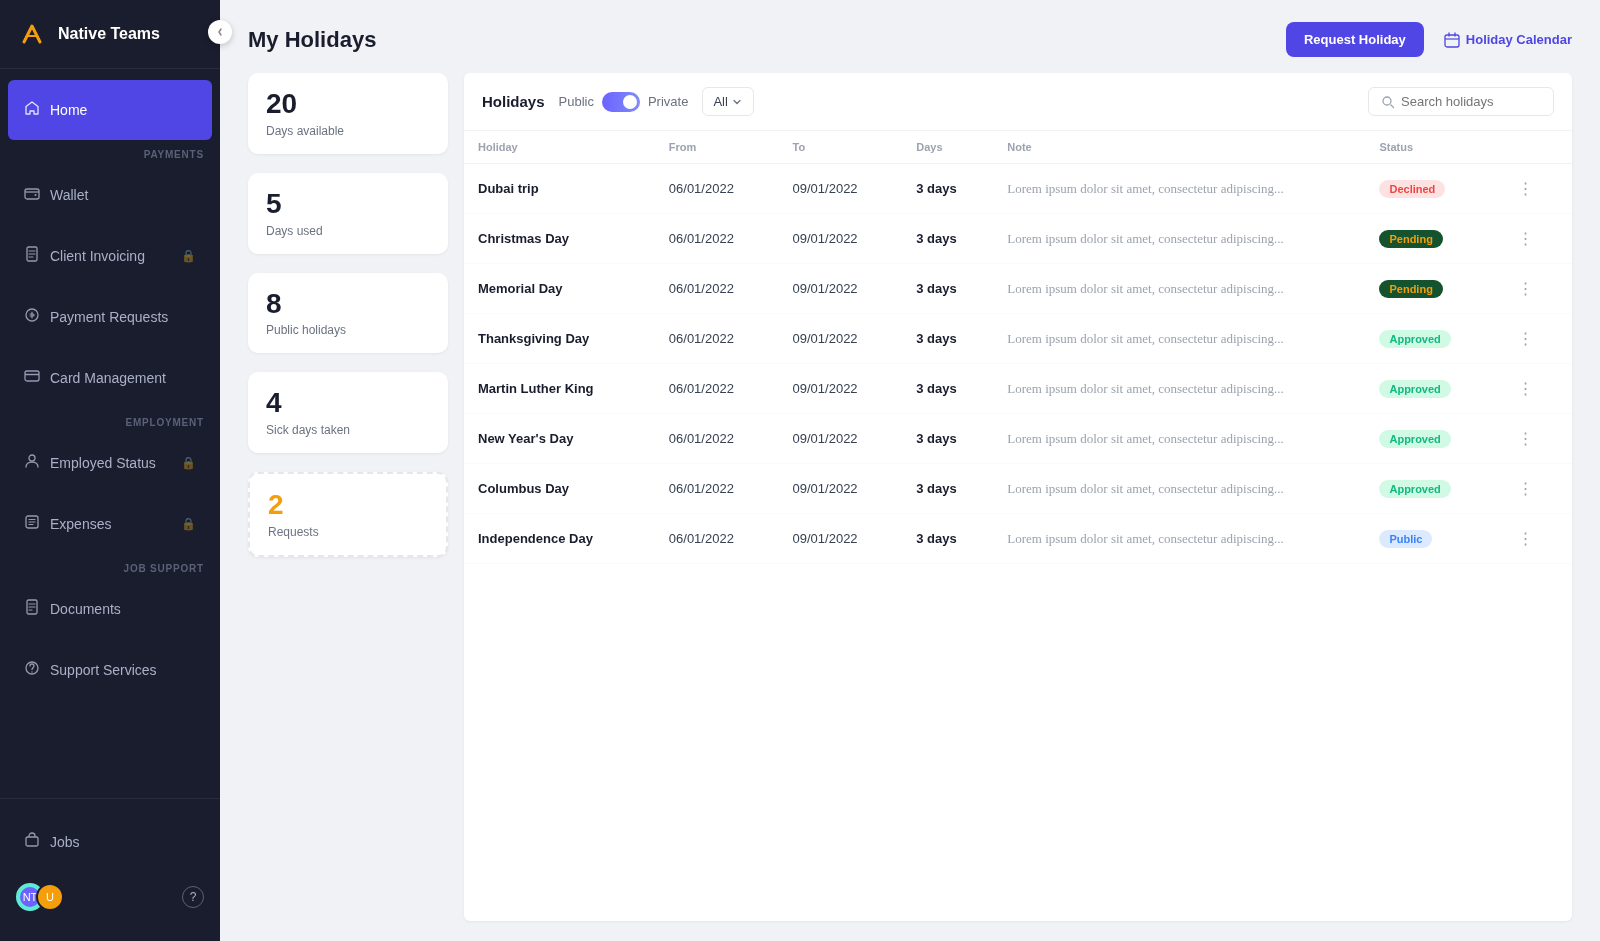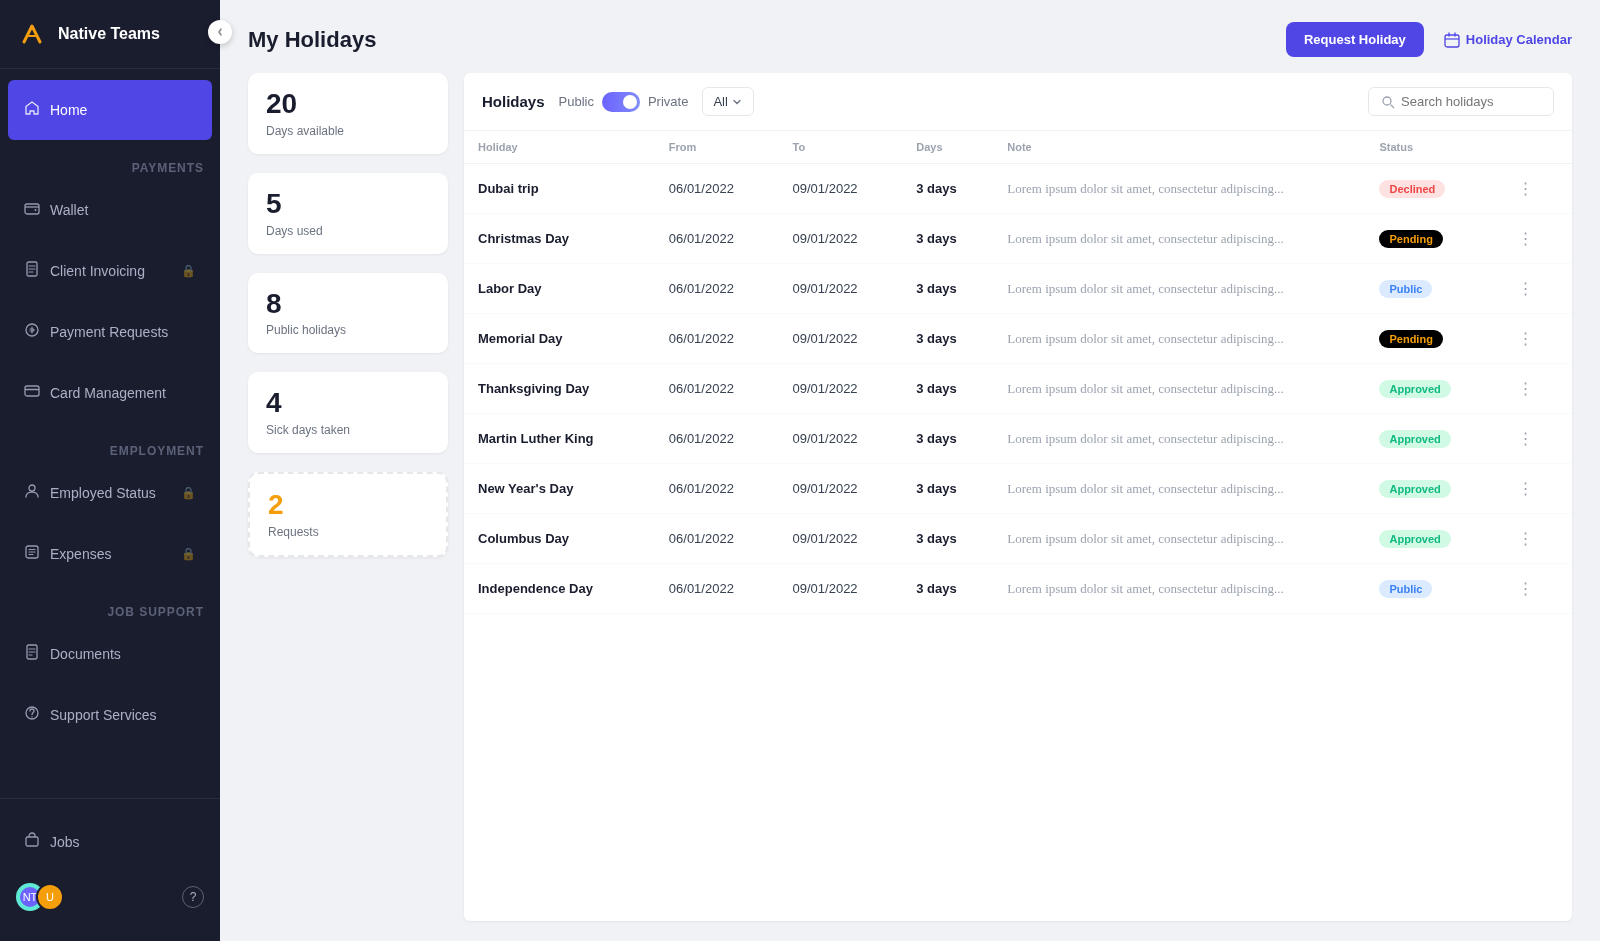--- a/index.html
+++ b/index.html
@@ -60,25 +60,25 @@
       cursor: pointer;
       color: #aab0c6;
       font-size: 14px;
       gap: 10px;
       border-radius: 6px;
       margin: 1px 8px;
       transition: background 0.15s;
     }
     .sidebar-item.active { background: #4f46e5; color: #fff; }
     .sidebar-section-label {
-      font-size: 12px;
+      font-size: 10px;
       font-weight: 600;
       letter-spacing: 0.08em;
       color: #5a6178;
-      padding: 20px 16px 4px;
+      padding: 8px 16px 4px;
       text-transform: uppercase;
     }
     .sidebar-item-icon { font-size: 16px; opacity: 0.85; }
     .sidebar-lock { font-size: 12px; margin-left: auto; opacity: 0.4; }
     .sidebar-bottom {
       padding: 12px 0 20px;
       border-top: 1px solid rgba(255,255,255,0.07);
     }
     .sidebar-avatar-row {
       display: flex;
@@ -300,21 +300,21 @@
     td.days-col { font-weight: 600; color: #1a1d2e; }
     td.note-col { color: #9ca3af; font-size: 13px; max-width: 280px; overflow: hidden; text-overflow: ellipsis; white-space: nowrap; font-family: Liberation Serif, serif; }
     .status-badge {
       display: inline-block;
       padding: 3px 10px;
       border-radius: 20px;
       font-size: 11px;
       font-weight: 600;
     }
     .badge-declined { background: #fee2e2; color: #ef4444; }
-    .badge-pending { background: #000000; color: #f59e0b; }
+    .badge-pending { background: #14532d; color: #f59e0b; }
     .badge-public { background: #dbeafe; color: #3b82f6; }
     .badge-approved { background: #d1fae5; color: #10b981; }
     .more-btn {
       background: none;
       border: none;
       cursor: pointer;
       color: #9ca3af;
       font-size: 16px;
       padding: 2px 6px;
       border-radius: 4px;
@@ -551,33 +551,20 @@
     <td class="days-col">3 days</td>
     <td class="note-col">Lorem ipsum dolor sit amet, consectetur adipiscing...</td>
     <td>
       <span class="status-badge badge-pending">Pending</span>
     </td>
     <td>
       <button class="more-btn">⋮</button>
     </td>
   </tr>
               <tr>
-    <td class="holiday-name">Labor Day</td>
-    <td>06/01/2022</td>
-    <td>09/01/2022</td>
-    <td class="days-col">3 days</td>
-    <td class="note-col">Lorem ipsum dolor sit amet, consectetur adipiscing...</td>
-    <td>
-      <span class="status-badge badge-public">Public</span>
-    </td>
-    <td>
-      <button class="more-btn">⋮</button>
-    </td>
-  </tr>
-              <tr>
     <td class="holiday-name">Memorial Day</td>
     <td>06/01/2022</td>
     <td>09/01/2022</td>
     <td class="days-col">3 days</td>
     <td class="note-col">Lorem ipsum dolor sit amet, consectetur adipiscing...</td>
     <td>
       <span class="status-badge badge-pending">Pending</span>
     </td>
     <td>
       <button class="more-btn">⋮</button>

